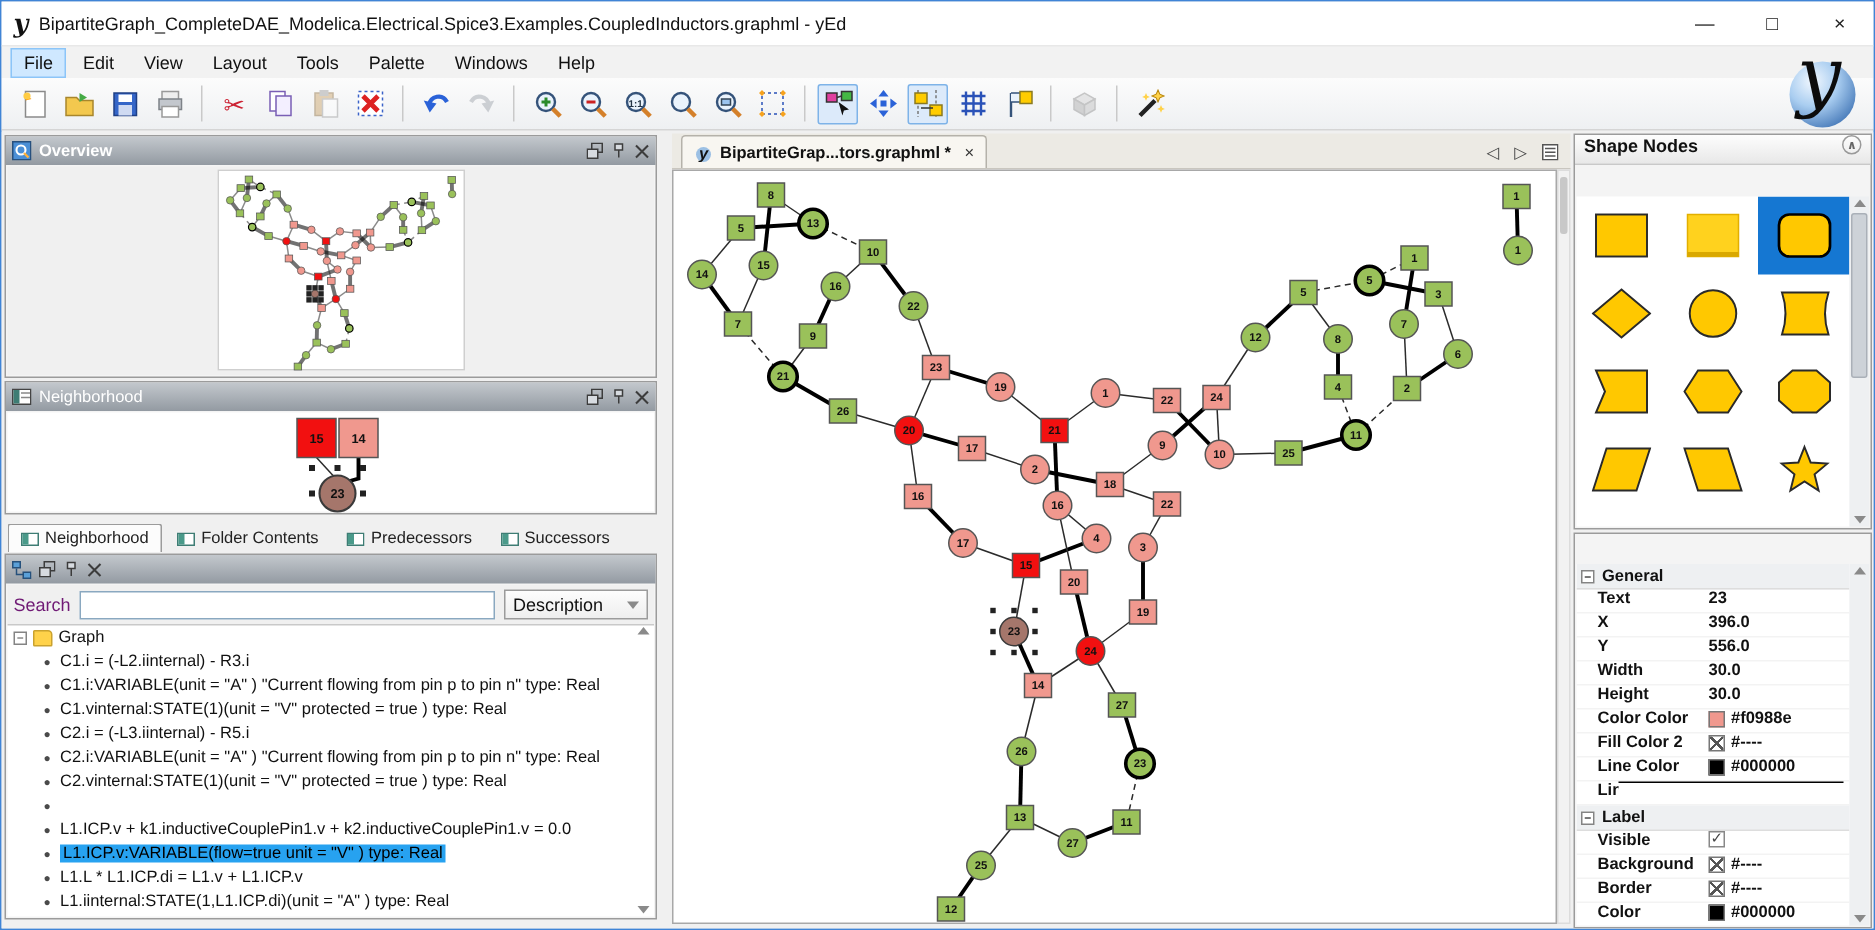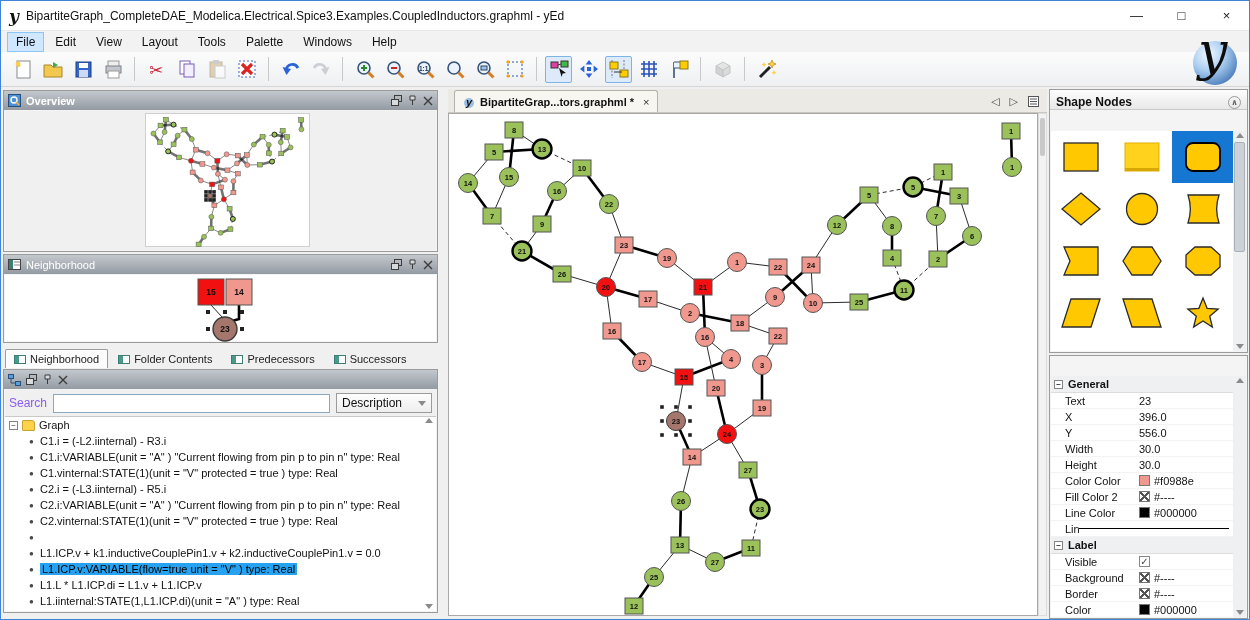--- a/index.html
+++ b/index.html
@@ -33,21 +33,21 @@
   
   .ovr-body{position:absolute;left:1px;right:1px;top:20px;bottom:1px;background:#f0f0f0;}
   .ovr-box{position:absolute;left:140px;top:2px;width:165px;height:134px;background:#fff;border:1px solid #cfcfcf;}
   
   .nb-body{position:absolute;left:1px;right:1px;top:20px;bottom:1px;background:#fff;}
   .nbtabs{position:absolute;left:2px;top:256px;width:435px;height:24px;display:flex;align-items:flex-end;gap:1px;background:#f0f0f0;padding-left:2px;}
   .nbtab{display:flex;align-items:center;gap:4px;font-size:11px;color:#222;padding:3px 8px;border:1px solid transparent;border-bottom:none;}
   .nbtab.act{background:#fcfcfc;border-color:#9b9b9b;border-radius:2px 2px 0 0;}
   
   .srow{position:absolute;left:1px;right:1px;top:20px;height:26px;background:#f0f0f0;display:flex;align-items:center;padding:0 4px;gap:6px;}
-  .srow label{font-size:12px;color:#8b5cf6;}
+  .srow label{font-size:12px;color:#701a75;}
   .srow input{flex:1;height:19px;border:1px solid #8aa8c0;background:#fff;font-size:11px;padding:0 4px;}
   .sdrop{width:96px;height:20px;border:1px solid #9b9b9b;background:linear-gradient(#fdfdfd,#eee);font-size:12px;display:flex;align-items:center;padding:0 5px;gap:4px;color:#111;}
   .sdrop .cv{flex:1;}
   .tree{position:absolute;left:1px;right:1px;top:46px;bottom:1px;background:#fff;overflow:hidden;border-top:1px solid #c9c9c9;}
   .trow{height:16px;display:flex;align-items:center;font-size:11px;white-space:nowrap;color:#111;padding-left:4px;gap:4px;}
   .trow .bul{color:#4a4a4a;font-size:8px;width:9px;text-align:center;}
   .trow.sel .txt{background:#27a2f0;color:#000;padding:0 2px;}
   .texp{width:9px;height:9px;border:1px solid #848484;background:#fff;font-size:8px;line-height:7px;text-align:center;color:#333;}
   .tfold{width:13px;height:11px;background:#ffd24a;border:1px solid #caa22e;border-radius:1px 3px 1px 1px;}
   .tscroll{position:absolute;right:2px;top:48px;bottom:3px;width:13px;display:flex;flex-direction:column;justify-content:space-between;align-items:center;}
@@ -56,31 +56,31 @@
   .chev.dn{border-top:5px solid #8a8a8a;}
   
   .tabbar{position:absolute;left:447px;top:1px;width:599px;height:24px;background:#eceae4;border-bottom:1px solid #c9c6bf;display:flex;align-items:flex-end;}
   .dtab{display:flex;align-items:center;gap:5px;background:#f8f6f1;border:1px solid #b5b2aa;border-bottom:none;border-radius:3px 3px 0 0;height:22px;padding:0 8px;margin-left:6px;font-size:11px;font-weight:bold;color:#111;}
   .dtab .x{font-weight:normal;color:#333;margin-left:4px;}
   .tab-nav{margin-left:auto;display:flex;gap:10px;align-items:center;padding:0 8px 4px 0;color:#444;font-size:11px;}
   .canvas{position:absolute;left:447px;top:25px;width:590px;height:503px;background:#fff;border:1px solid #a8a8a8;overflow:hidden;}
   .cscroll{position:absolute;left:1037px;top:25px;width:9px;height:503px;background:#f2f2f2;border:1px solid #dcdcdc;}
   .cthumb{position:absolute;left:1px;top:4px;width:5px;height:38px;background:#c8c8c8;border-radius:2px;}
   
-  .shead{height:20px;background:linear-gradient(#fdfdfd,#e8e8e8);border-bottom:1px solid #c9c9c9;display:flex;align-items:flex-end;padding:0 6px;font-size:12px;font-weight:bold;color:#111;}
+  .shead{height:20px;background:linear-gradient(#fdfdfd,#e8e8e8);border-bottom:1px solid #c9c9c9;display:flex;align-items:flex-start;padding:0 6px;font-size:12px;font-weight:bold;color:#111;}
   .shead .coll{margin-left:auto;width:13px;height:13px;border:1px solid #9a9a9a;border-radius:50%;font-size:8px;line-height:11px;text-align:center;color:#666;}
   .pal-body{position:absolute;left:1px;right:14px;top:41px;bottom:1px;background:#fff;overflow:hidden;display:grid;grid-template-columns:1fr 1fr 1fr;align-content:start;}
   .pcell{height:52px;display:flex;align-items:center;justify-content:center;}
   .pcell.sel{background:#1577d2;}
   .pal-scroll{position:absolute;right:1px;top:41px;bottom:1px;width:13px;background:#eef0f2;display:flex;flex-direction:column;align-items:center;justify-content:space-between;padding:2px 0;}
   .pal-thumb{position:absolute;right:2px;top:52px;width:11px;height:110px;background:#cdd2d8;border:1px solid #aab0b8;border-radius:2px;}
   
   .prop-body{position:absolute;left:1px;right:14px;top:20px;bottom:1px;background:#fff;overflow:hidden;}
   .psec{height:17px;background:#eef0f2;border-bottom:1px solid #ddd;display:flex;align-items:center;gap:5px;padding-left:3px;font-size:11px;font-weight:bold;color:#111;}
-  .prow{height:16px;display:flex;align-items:center;font-size:11px;color:#111;border-bottom:1px solid #f3f3f3;}
+  .prow{height:16px;display:flex;align-items:flex-start;font-size:11px;color:#111;border-bottom:1px solid #f3f3f3;font-weight:bold;}
   .prow .pl{width:88px;padding-left:14px;white-space:nowrap;overflow:hidden;}
   .prow .pv{flex:1;display:flex;align-items:center;gap:4px;white-space:nowrap;}
   .sw{width:11px;height:11px;border:1px solid #777;display:inline-block;}
   .sw.none{background:
     linear-gradient(45deg,transparent 44%,#555 44%,#555 56%,transparent 56%),
     linear-gradient(-45deg,transparent 44%,#555 44%,#555 56%,transparent 56%),#fff;}
   .sw.chk{background:#fff;border:1px solid #888;color:#444;font-size:10px;line-height:10px;text-align:center;}
   .lineT{display:inline-block;width:150px;height:1px;background:#000;}
   .prop-scroll{position:absolute;right:1px;top:20px;bottom:1px;width:13px;background:#eef0f2;display:flex;flex-direction:column;align-items:center;justify-content:space-between;padding:2px 0;}
   svg{display:block;}

